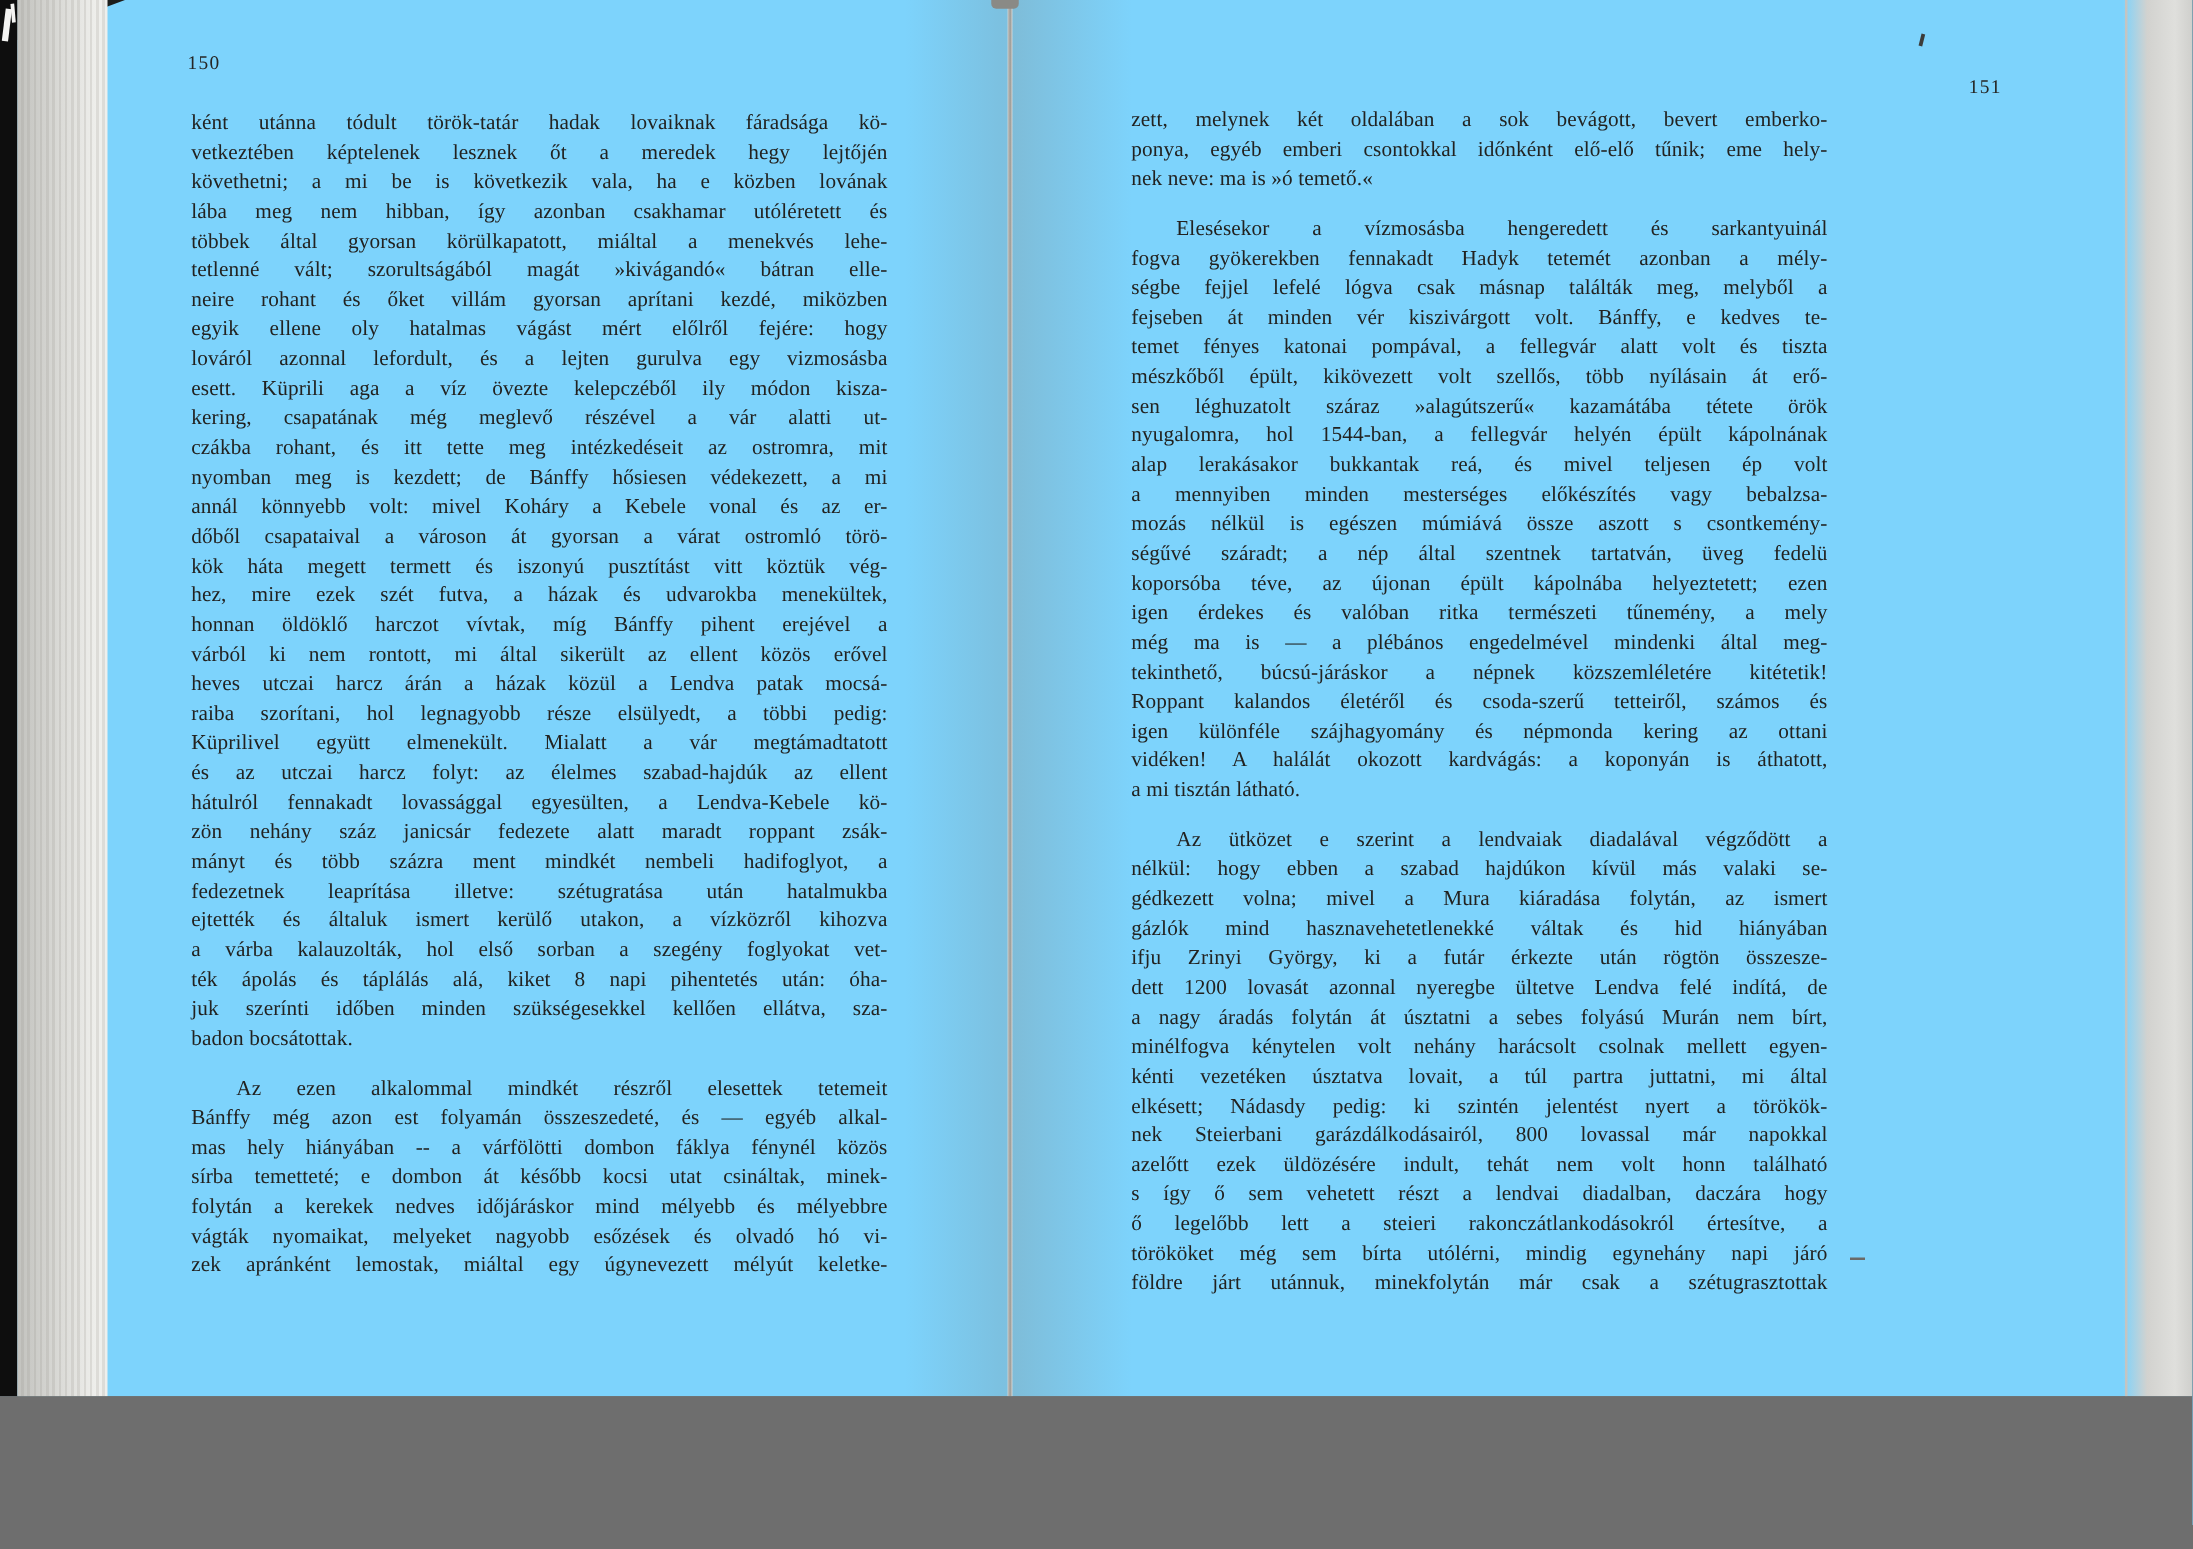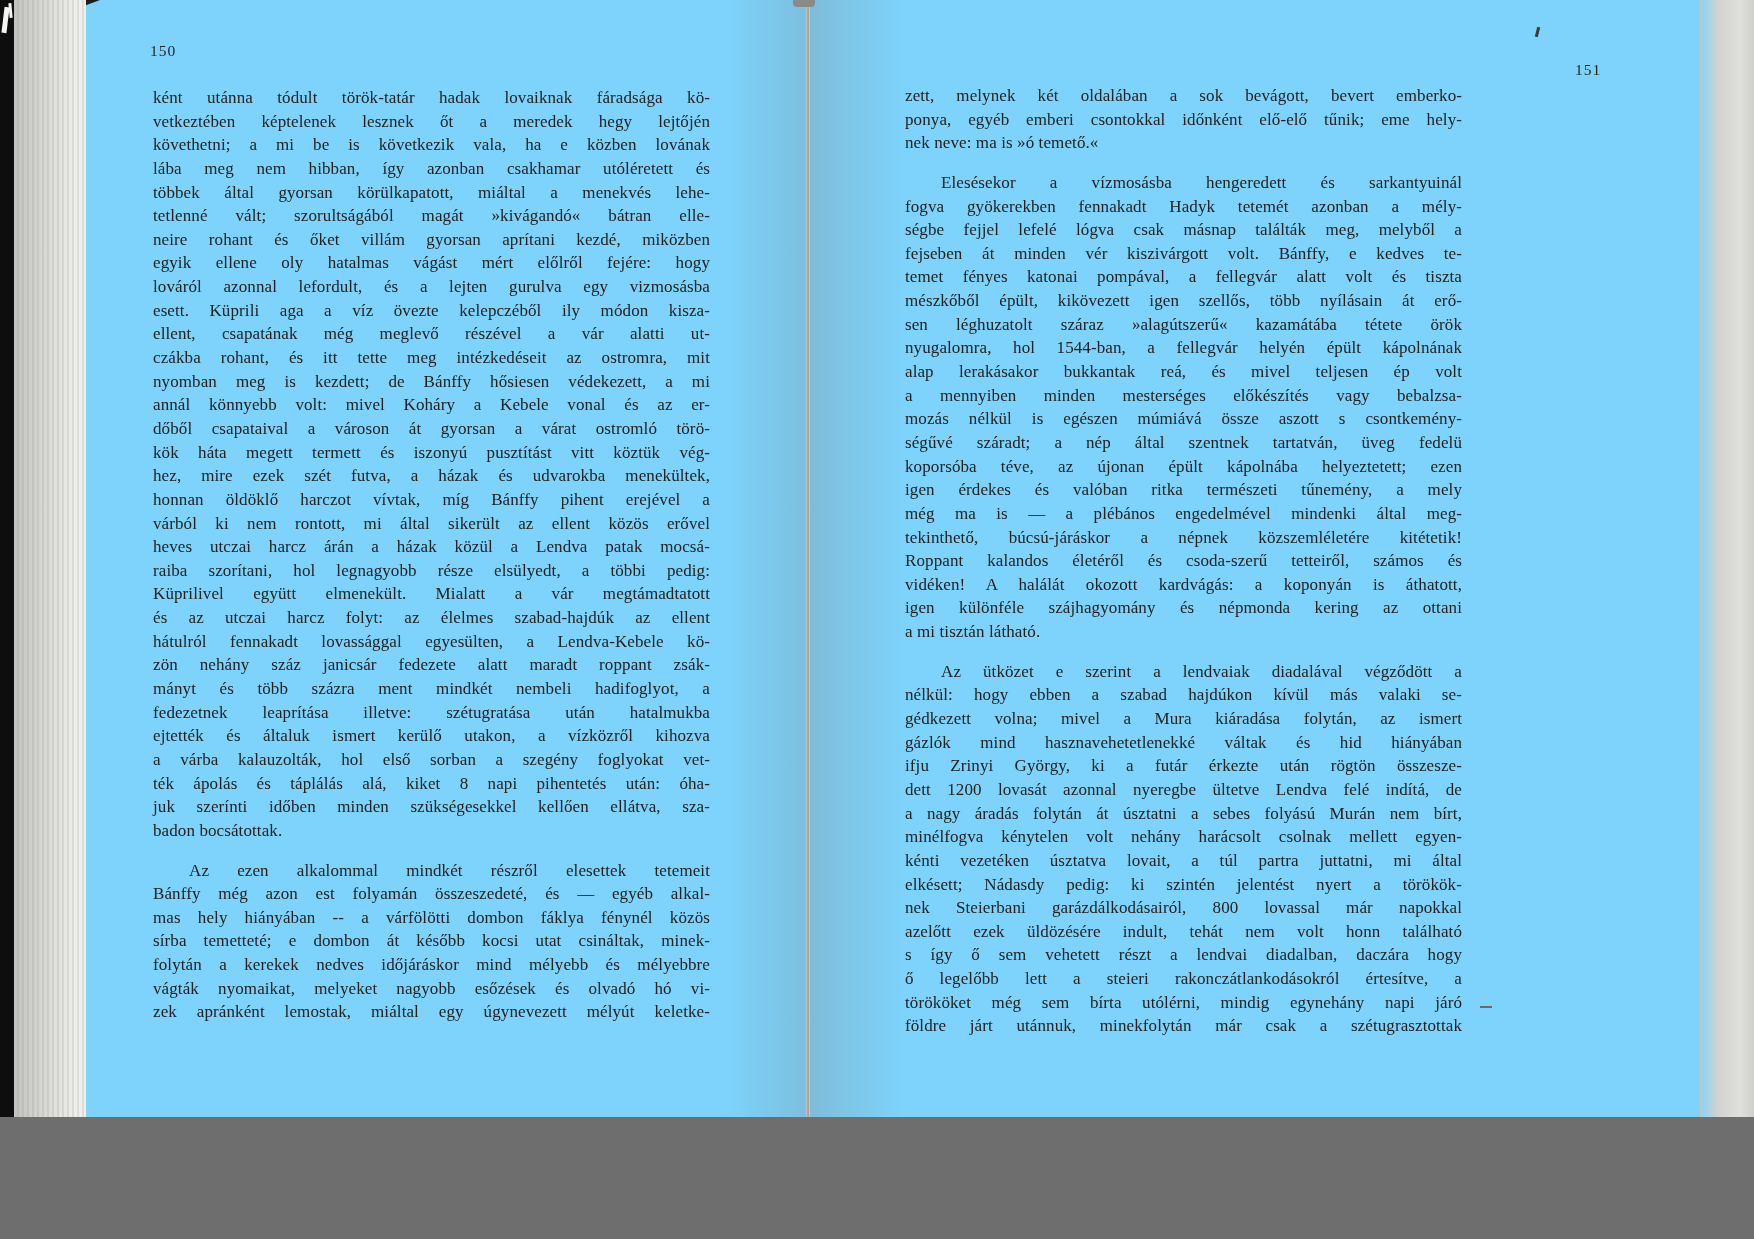--- a/index.html
+++ b/index.html
@@ -69,21 +69,21 @@
         <div class="line">ként utánna tódult török-tatár hadak lovaiknak fáradsága kö-</div>
         <div class="line">vetkeztében képtelenek lesznek őt a meredek hegy lejtőjén</div>
         <div class="line">követhetni; a mi be is következik vala, ha e közben lovának</div>
         <div class="line">lába meg nem hibban, így azonban csakhamar utóléretett és</div>
         <div class="line">többek által gyorsan körülkapatott, miáltal a menekvés lehe-</div>
         <div class="line">tetlenné vált; szorultságából magát »kivágandó« bátran elle-</div>
         <div class="line">neire rohant és őket villám gyorsan aprítani kezdé, miközben</div>
         <div class="line">egyik ellene oly hatalmas vágást mért előlről fejére: hogy</div>
         <div class="line">lováról azonnal lefordult, és a lejten gurulva egy vizmosásba</div>
         <div class="line">esett. Küprili aga a víz övezte kelepczéből ily módon kisza-</div>
-        <div class="line">ellent, csapatának még meglevő részével a vár alatti ut-</div>
+        <div class="line">kering, csapatának még meglevő részével a vár alatti ut-</div>
         <div class="line">czákba rohant, és itt tette meg intézkedéseit az ostromra, mit</div>
         <div class="line">nyomban meg is kezdett; de Bánffy hősiesen védekezett, a mi</div>
         <div class="line">annál könnyebb volt: mivel Koháry a Kebele vonal és az er-</div>
         <div class="line">dőből csapataival a városon át gyorsan a várat ostromló törö-</div>
         <div class="line">kök háta megett termett és iszonyú pusztítást vitt köztük vég-</div>
         <div class="line">hez, mire ezek szét futva, a házak és udvarokba menekültek,</div>
         <div class="line">honnan öldöklő harczot vívtak, míg Bánffy pihent erejével a</div>
         <div class="line">várból ki nem rontott, mi által sikerült az ellent közös erővel</div>
         <div class="line">heves utczai harcz árán a házak közül a Lendva patak mocsá-</div>
         <div class="line">raiba szorítani, hol legnagyobb része elsülyedt, a többi pedig:</div>
@@ -112,34 +112,34 @@
     <div class="page-number pn-right">151</div>
     <div class="text-block tb-right" id="right-lines">
         <div class="line">zett, melynek két oldalában a sok bevágott, bevert emberko-</div>
         <div class="line">ponya, egyéb emberi csontokkal időnként elő-elő tűnik; eme hely-</div>
         <div class="line pend">nek neve: ma is »ó temető.«</div>
         <div class="line indent">Elesésekor a vízmosásba hengeredett és sarkantyuinál</div>
         <div class="line">fogva gyökerekben fennakadt Hadyk tetemét azonban a mély-</div>
         <div class="line">ségbe fejjel lefelé lógva csak másnap találták meg, melyből a</div>
         <div class="line">fejseben át minden vér kiszivárgott volt. Bánffy, e kedves te-</div>
         <div class="line">temet fényes katonai pompával, a fellegvár alatt volt és tiszta</div>
-        <div class="line">mészkőből épült, kikövezett igen szellős, több nyílásain át erő-</div>
+        <div class="line">mészkőből épült, kikövezett volt szellős, több nyílásain át erő-</div>
         <div class="line">sen léghuzatolt száraz »alagútszerű« kazamátába tétete örök</div>
         <div class="line">nyugalomra, hol 1544-ban, a fellegvár helyén épült kápolnának</div>
         <div class="line">alap lerakásakor bukkantak reá, és mivel teljesen ép volt</div>
         <div class="line">a mennyiben minden mesterséges előkészítés vagy bebalzsa-</div>
         <div class="line">mozás nélkül is egészen múmiává össze aszott s csontkemény-</div>
         <div class="line">ségűvé száradt; a nép által szentnek tartatván, üveg fedelü</div>
         <div class="line">koporsóba téve, az újonan épült kápolnába helyeztetett; ezen</div>
         <div class="line">igen érdekes és valóban ritka természeti tűnemény, a mely</div>
         <div class="line">még ma is — a plébános engedelmével mindenki által meg-</div>
         <div class="line">tekinthető, búcsú-járáskor a népnek közszemléletére kitétetik!</div>
         <div class="line">Roppant kalandos életéről és csoda-szerű tetteiről, számos és</div>
+        <div class="line">igen különféle szájhagyomány és népmonda kering az ottani</div>
         <div class="line">vidéken! A halálát okozott kardvágás: a koponyán is áthatott,</div>
-        <div class="line">igen különféle szájhagyomány és népmonda kering az ottani</div>
         <div class="line pend">a mi tisztán látható.</div>
         <div class="line indent">Az ütközet e szerint a lendvaiak diadalával végződött a</div>
         <div class="line">nélkül: hogy ebben a szabad hajdúkon kívül más valaki se-</div>
         <div class="line">gédkezett volna; mivel a Mura kiáradása folytán, az ismert</div>
         <div class="line">gázlók mind hasznavehetetlenekké váltak és hid hiányában</div>
         <div class="line">ifju Zrinyi György, ki a futár érkezte után rögtön összesze-</div>
         <div class="line">dett 1200 lovasát azonnal nyeregbe ültetve Lendva felé indítá, de</div>
         <div class="line">a nagy áradás folytán át úsztatni a sebes folyású Murán nem bírt,</div>
         <div class="line">minélfogva kénytelen volt nehány harácsolt csolnak mellett egyen-</div>
         <div class="line">kénti vezetéken úsztatva lovait, a túl partra juttatni, mi által</div>

